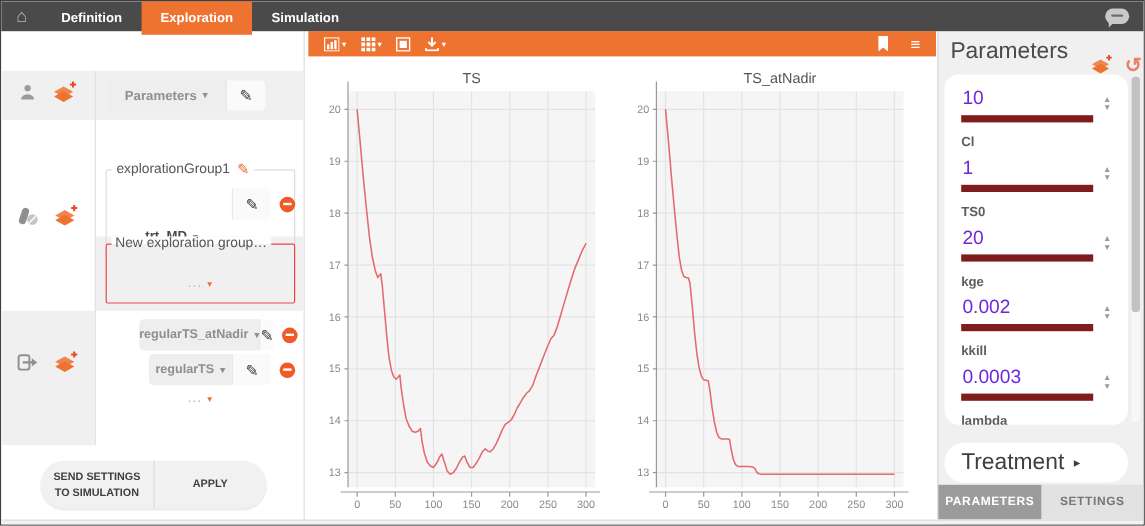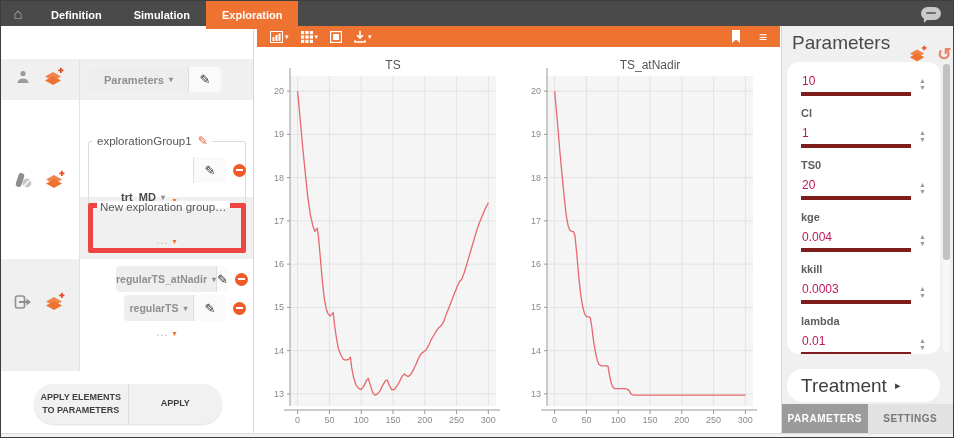--- a/index.html
+++ b/index.html
@@ -45,21 +45,21 @@
   .caret.orange { color:#ee7331; }
   .minus { width:13px; height:13px; border-radius:50%; background:#f05a28; position:relative;
            align-self:center; margin-left:7px; cursor:pointer; flex:0 0 13px; }
   .minus::before { content:""; position:absolute; left:3px; top:5.5px; width:7px; height:2px; background:#fff; }
   .fieldset { position:absolute; border:1px solid #dcdcdc; border-radius:2px; background:transparent; }
   .fieldset .legend { position:absolute; top:-8px; left:4px; background:#fff; padding:0 4px;
                       font-size:11.5px; color:#555; display:flex; gap:6px; align-items:center; }
   .pencil-orange { color:#f05a28; font-size:12px; cursor:pointer; }
   .more { position:absolute; width:100%; text-align:center; font-size:11px; color:#b5b5b5;
           letter-spacing:1px; cursor:pointer; }
-  .newgroup-card { position:absolute; border:5px solid #ef4444; border-radius:2px; background:#f0f0f0; }
+  .newgroup-card { position:absolute; border:1px solid #ef4444; border-radius:2px; background:#f0f0f0; }
   .newgroup-card .ng-label { position:absolute; top:-7px; left:4px; font-size:11.5px; color:#555;
           background:linear-gradient(#fff 55%, #f0f0f0 55%); padding:0 3px; }
   .send-pill { position:absolute; left:33px; top:358px; width:188px; height:40px; background:#f1f1f1;
                border-radius:20px; display:flex; box-shadow:0 1px 2px rgba(0,0,0,.12); overflow:hidden; }
   .send-pill > div { flex:1; display:flex; flex-direction:column; align-items:center;
                justify-content:center; font-size:9px; font-weight:bold; color:#3f3f3f; cursor:pointer;
                line-height:1.5; text-align:center; }
   .send-pill > div:first-child { border-right:1px solid #ddd; }
 
   
@@ -84,21 +84,21 @@
   .undo-icon { color:#e8836a; font-size:17px; font-weight:bold; cursor:pointer; }
   .rp-card { position:absolute; left:5px; right:13px; top:36px; height:292px; background:#fff;
              border-radius:12px; padding:10px 14px 6px 14px; overflow:hidden; }
   .rp-scroll { position:absolute; right:3px; top:38px; width:7px; height:288px; background:#f7f7f7;
                border-radius:3px; }
   .rp-thumb { position:absolute; left:0; top:0; width:7px; height:68%; background:#c2c2c2;
               border-radius:3px; cursor:pointer; }
   .field { margin-bottom:11px; }
   .flabel { font-size:11px; font-weight:bold; color:#5d5d5d; margin-bottom:5px; }
   .frow { display:flex; align-items:center; gap:8px; }
-  .fvalue { flex:1; font-size:12px; color:#be185d; border-bottom:4px solid #7f1d1d; padding:2px 1px 4px 1px;
+  .fvalue { flex:1; font-size:16px; color:#6d28d9; border-bottom:6px solid #7f1d1d; padding:2px 1px 4px 1px;
             cursor:text; }
   .fspin { display:flex; flex-direction:column; line-height:7px; }
   .fspin span { font-size:7px; color:#9a9a9a; cursor:pointer; }
   .treatment-pill { position:absolute; left:5px; right:13px; top:343px; height:33px; background:#fff;
                     border-radius:16px; display:flex; align-items:center; padding-left:14px; gap:8px;
                     cursor:pointer; }
   .treatment-title { font-size:19px; color:#3f3f3f; }
   .treatment-pill .caret { font-size:11px; color:#3f3f3f; }
   .rp-tabs { position:absolute; left:0; right:0; bottom:4px; height:29px; display:flex; }
   .rp-tab { flex:1; display:flex; align-items:center; justify-content:center; font-size:10px;
@@ -106,22 +106,22 @@
   .rp-tab.active { background:#9b9b9b; color:#fff; }
   .bottom-strip { position:absolute; left:0; right:0; bottom:0; height:4px; background:#f2f2f2;
                   border-top:1px solid #ddd; z-index:20; }
 </style>
 </head>
 <body>
 
 <div class="topbar">
   <span class="home">⌂</span>
   <div class="tab">Definition</div>
+  <div class="tab active">Exploration</div>
   <div class="tab">Simulation</div>
-  <div class="tab active">Exploration</div>
   <div class="spacer"></div>
   <div class="chat-bubble"></div>
 </div>
 
 <div class="left-panel">
   <div class="band b1"></div>
   <div class="iconcol-band" style="top:233px;height:112px;"></div>
   <div class="band" style="left:79px;top:171px;height:62px;"></div>
   <div class="lp-divider"></div>
 
@@ -235,22 +235,22 @@
     <div class="minus"></div>
   </div>
 </div>
   <div class="more" style="top:300px;left:87px;width:158px;">
     <span>...</span>
     <span class="caret orange">▾</span>
   </div>
 
   <div class="send-pill">
     <div>
-      <span>APPLY ELEMENTS</span>
-      <span>TO PARAMETERS</span>
+      <span>SEND SETTINGS</span>
+      <span>TO SIMULATION</span>
     </div>
     <div>
       <span>APPLY</span>
     </div>
   </div>
 </div>
 
 <div class="center">
   <div class="center-toolbar">
     <div class="tool">
@@ -459,21 +459,21 @@
       <div class="fspin">
         <span>▲</span>
         <span>▼</span>
       </div>
     </div>
   </div>
 
   <div class="field">
     <div class="flabel">kge</div>
     <div class="frow">
-      <div class="fvalue">0.004</div>
+      <div class="fvalue">0.002</div>
       <div class="fspin">
         <span>▲</span>
         <span>▼</span>
       </div>
     </div>
   </div>
 
   <div class="field">
     <div class="flabel">kkill</div>
     <div class="frow">

